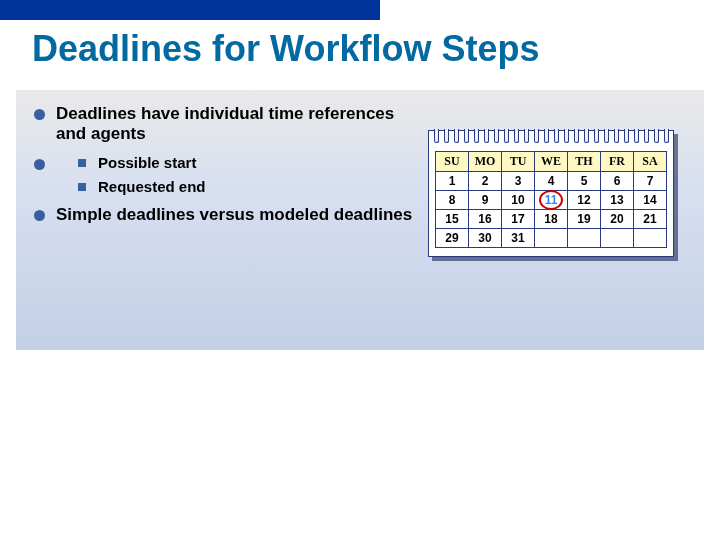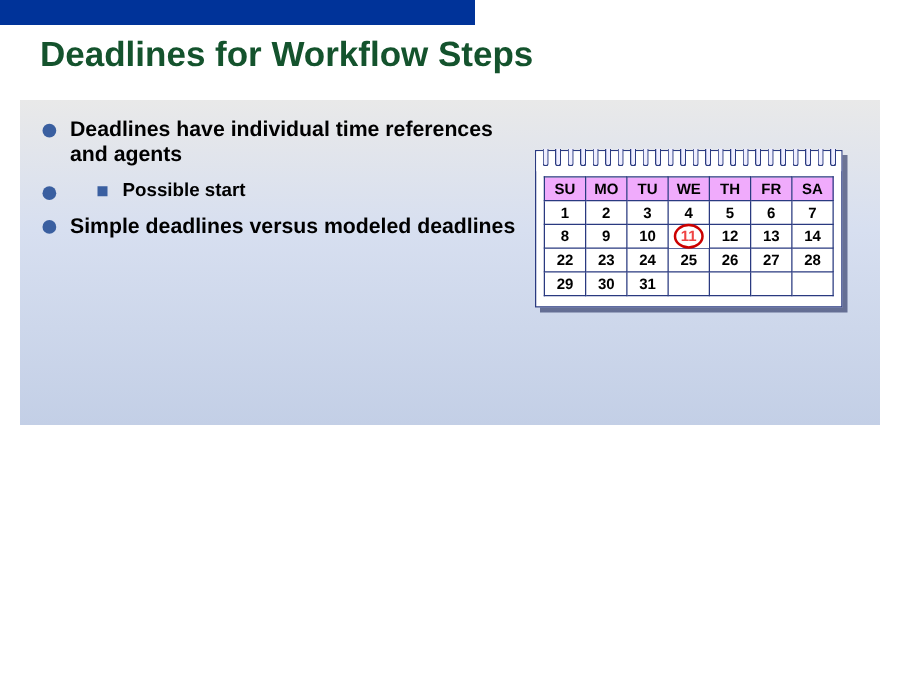--- a/index.html
+++ b/index.html
@@ -10,23 +10,23 @@
     font-family: Arial, Helvetica, sans-serif;
     position: relative;
     overflow: hidden;
   }
   .top-bar {
     background: #003399;
     height: 20px;
     width: 380px;
   }
   .title {
-    font-size: 28px;
-    font-weight: bold;
-    color: #14532d;
+    font-size: 36px;
+    font-weight: bold;
+    color: #0369a1;
     margin: 8px 0 20px 32px;
   }
   .content-box {
     margin: 0 16px;
     background: linear-gradient(180deg, #e9e9e9 0%, #d7dff0 40%, #c3cfe6 100%);
     padding: 14px 18px 18px 18px;
     position: relative;
     min-height: 260px;
   }
   ul.level1 {
@@ -106,25 +106,26 @@
     color: #000;
   }
   table.cal th, table.cal td {
     border: 1px solid #2a3a80;
     text-align: center;
     padding: 2px 0;
     width: 14.28%;
     background: #fff;
   }
   table.cal th {
-    background: #f0abfc;
+    background: #fef9c3;
+    font-family: Liberation Serif, serif;
   }
   .circled {
     position: relative;
-    color: #ef4444;
+    color: #3b82f6;
   }
   .circled::after {
     content: "";
     position: absolute;
     left: 50%;
     top: 50%;
     width: 20px;
     height: 16px;
     border: 2px solid #cc0000;
     border-radius: 50%;
@@ -138,20 +139,21 @@
 <h1 class="title">Deadlines for Workflow Steps</h1>
 
 <div class="content-box">
   <ul class="level1">
     <li>
       <div class="limit">Deadlines have individual time references and agents</div>
     </li>
     <li>
       <ul class="level2">
         <li>Possible start</li>
+        <li>Requested end</li>
       </ul>
     </li>
     <li>Simple deadlines versus modeled deadlines</li>
   </ul>
 
   <div class="calendar">
     <div class="binding">
       <div class="ring"></div>
         <div class="ring"></div>
         <div class="ring"></div>
@@ -202,27 +204,27 @@
           <tr>
             <td>8</td>
             <td>9</td>
             <td>10</td>
             <td class="circled">11</td>
             <td>12</td>
             <td>13</td>
             <td>14</td>
           </tr>
           <tr>
-            <td>22</td>
-            <td>23</td>
-            <td>24</td>
-            <td>25</td>
-            <td>26</td>
-            <td>27</td>
-            <td>28</td>
+            <td>15</td>
+            <td>16</td>
+            <td>17</td>
+            <td>18</td>
+            <td>19</td>
+            <td>20</td>
+            <td>21</td>
           </tr>
           <tr>
             <td>29</td>
             <td>30</td>
             <td>31</td>
             <td></td>
             <td></td>
             <td></td>
             <td></td>
           </tr>

